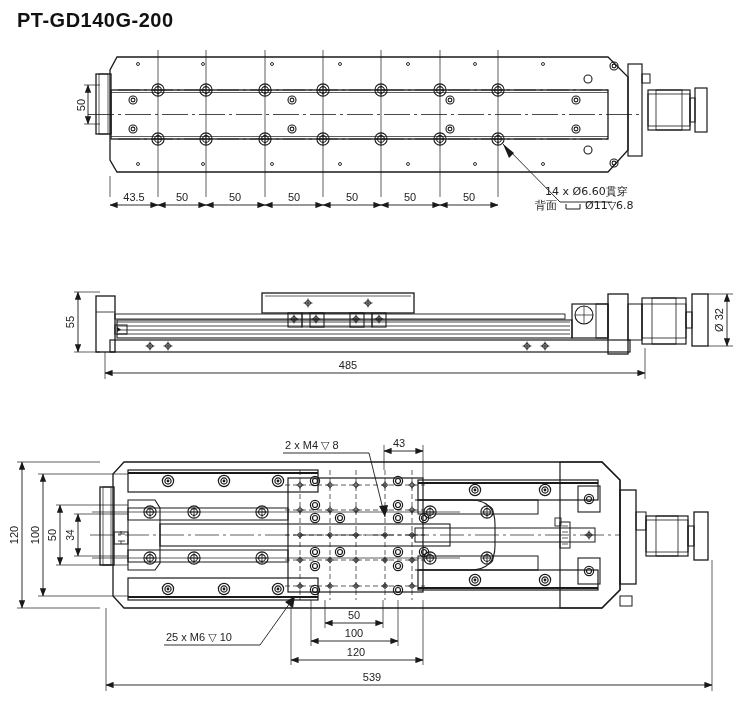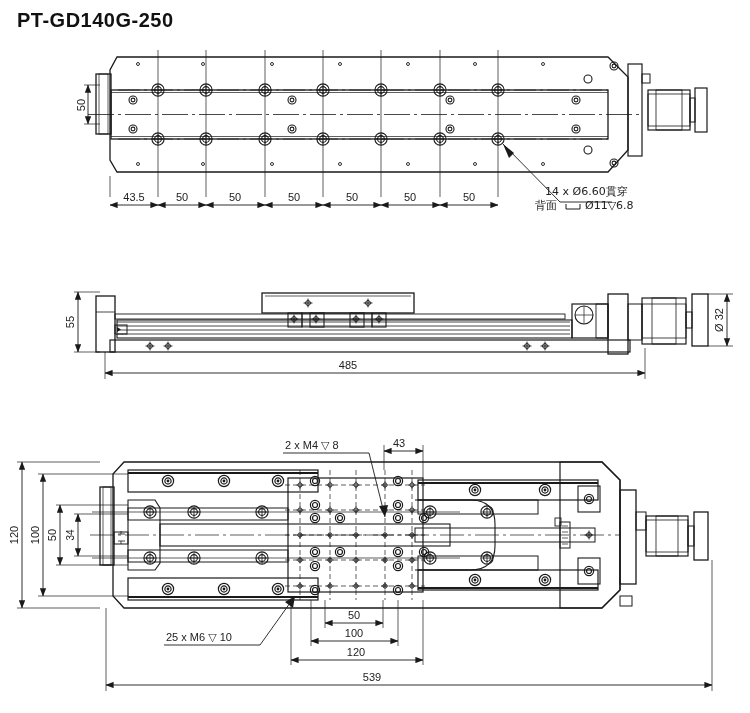--- a/index.html
+++ b/index.html
@@ -11,21 +11,21 @@
   svg{position:absolute;left:0;top:0;width:750px;height:713px;}
   .dimtxt{font-family:"Liberation Sans",sans-serif;font-size:11px;fill:#222;}
   .dimtxt-sm{font-family:"Liberation Sans",sans-serif;font-size:10px;fill:#222;}
   .cntxt{font-family:"DejaVu Sans",sans-serif;font-size:11px;fill:#222;}
 </style>
 </head>
 <body>
 
 <div id="stage">
 
-  <div id="title">PT-GD140G-250</div>
+  <div id="title">PT-GD140G-200</div>
 
   <svg viewBox="0 0 750 713" xmlns="http://www.w3.org/2000/svg">
     <defs>
       <marker id="ar" markerWidth="9" markerHeight="7" refX="8.5" refY="3.5" orient="auto">
         <path d="M0,0 L9,3.5 L0,7 z" fill="#1a1a1a"></path>
       </marker>
       <marker id="arL" markerWidth="9" markerHeight="7" refX="0.5" refY="3.5" orient="auto">
         <path d="M9,0 L0,3.5 L9,7 z" fill="#1a1a1a"></path>
       </marker>
       <g id="hole_cs">

